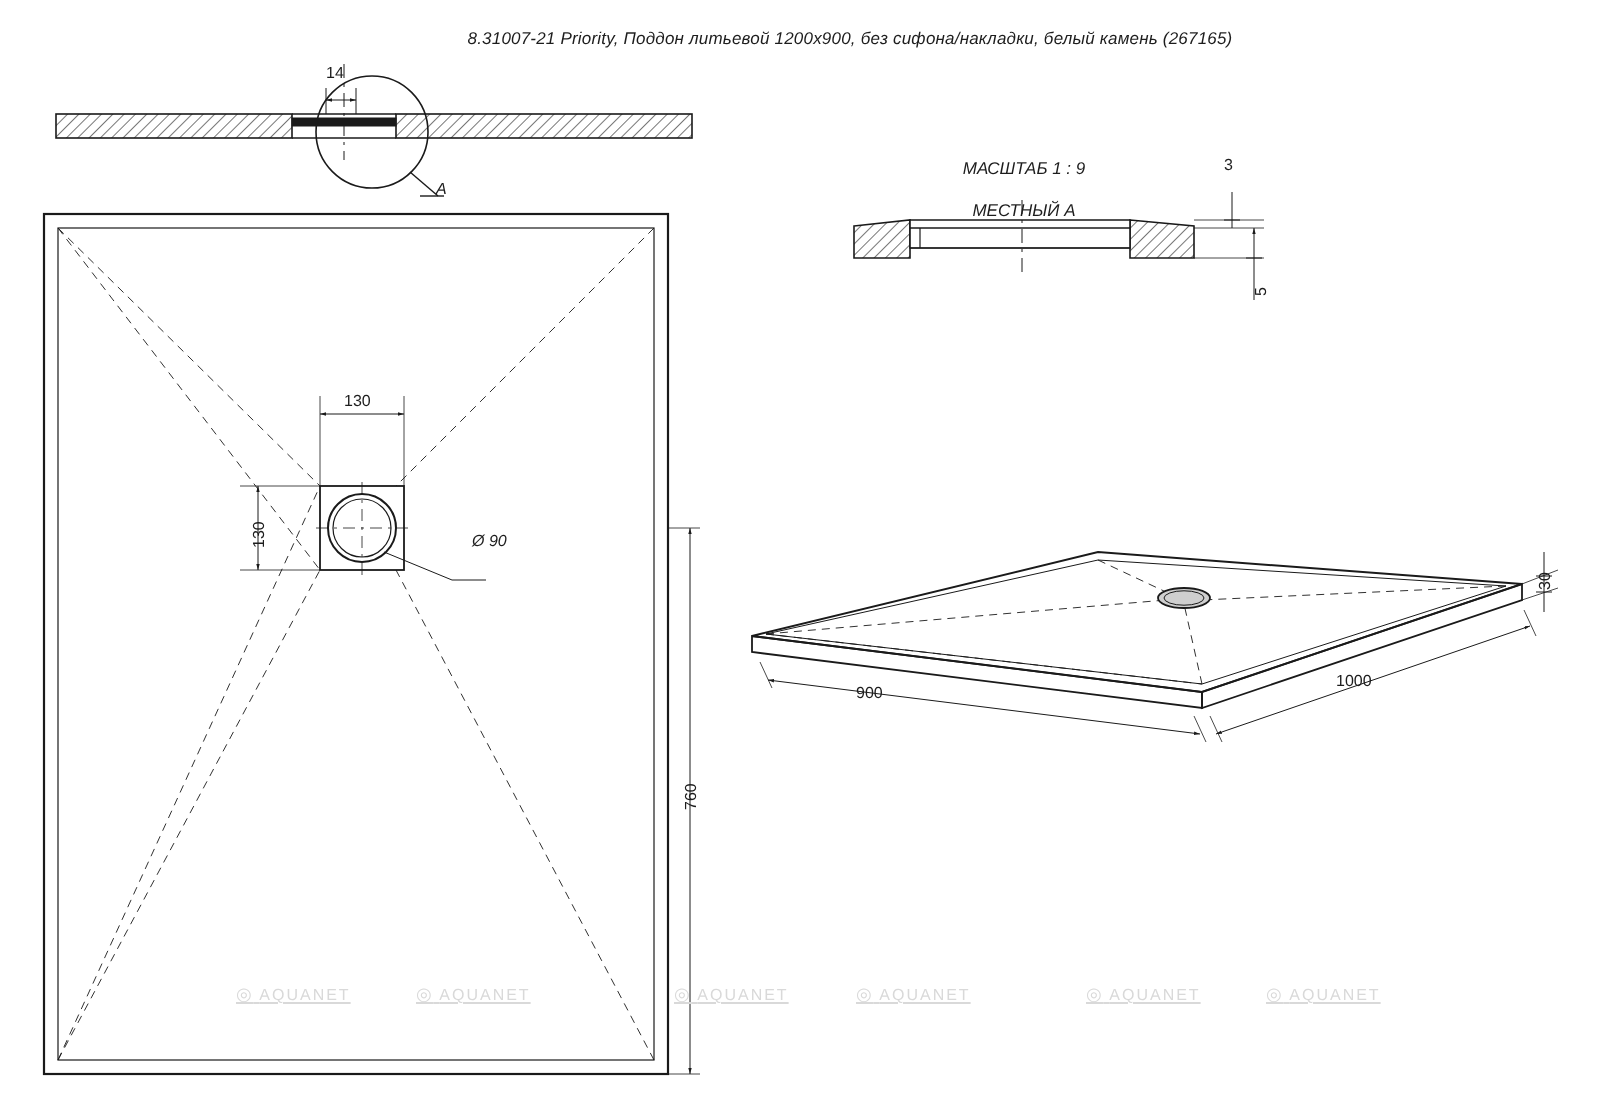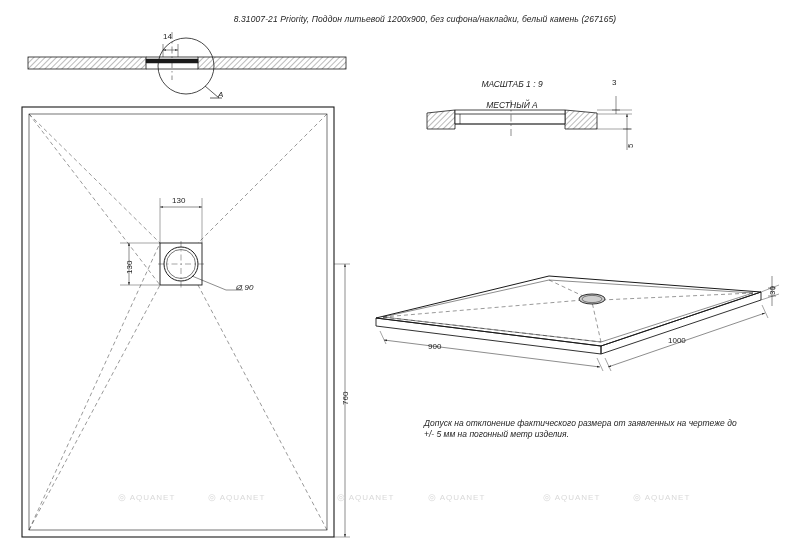--- a/index.html
+++ b/index.html
@@ -71,20 +71,21 @@
     height: 555px;
     overflow: visible;
   }
   .wm {
     position: absolute;
     font-size: 8px;
     color: #d9d9d9;
     letter-spacing: 1px;
     white-space: nowrap;
     user-select: none;
+    text-decoration: underline;
   }
   .wm .dot {
     color: #d9d9d9;
     font-size: 9px;
   }
 </style>
 </head>
 <body>
 
 <div class="stage">
@@ -229,28 +230,27 @@
   <div class="dim" style="left:218px; top:90px; font-style:italic;">А</div>
 
   <div class="scale-label" style="left:432px; top:68px; width:160px;margin-top:32px;">МЕСТНЫЙ А</div>
   <div class="scale-label" style="left:432px; top:79px; width:160px;">МАСШТАБ 1 : 9</div>
 
   <div class="dim" style="left:612px; top:78px;">3</div>
   <div class="dim vert" style="left:626px; top:148px;">5</div>
 
   <div class="dim" style="left:172px; top:196px;">130</div>
   <div class="dim vert" style="left:125px; top:274px;">130</div>
-  <div class="dim" style="left:236px; top:283px;font-style:italic;">Ø 90</div>
+  <div class="dim" style="left:236px; top:266px;font-style:italic;">Ø 90</div>
   <div class="dim vert" style="left:341px; top:405px;">760</div>
 
   <div class="dim" style="left:428px; top:342px;">900</div>
   <div class="dim" style="left:668px; top:336px;">1000</div>
   <div class="dim vert" style="left:768px; top:295px;">30</div>
 
-  <div class="note">Допуск на отклонение фактического размера от заявленных на чертеже до +/- 5 мм на погонный метр изделия.</div>
 
   <div class="wm" style="left:118px; top:492px;"><span class="dot">◎</span> <span>AQUANET</span></div>
   <div class="wm" style="left:208px; top:492px;"><span class="dot">◎</span> <span>AQUANET</span></div>
   <div class="wm" style="left:337px; top:492px;"><span class="dot">◎</span> <span>AQUANET</span></div>
   <div class="wm" style="left:428px; top:492px;"><span class="dot">◎</span> <span>AQUANET</span></div>
   <div class="wm" style="left:543px; top:492px;"><span class="dot">◎</span> <span>AQUANET</span></div>
   <div class="wm" style="left:633px; top:492px;"><span class="dot">◎</span> <span>AQUANET</span></div>
 
 </div>
 

